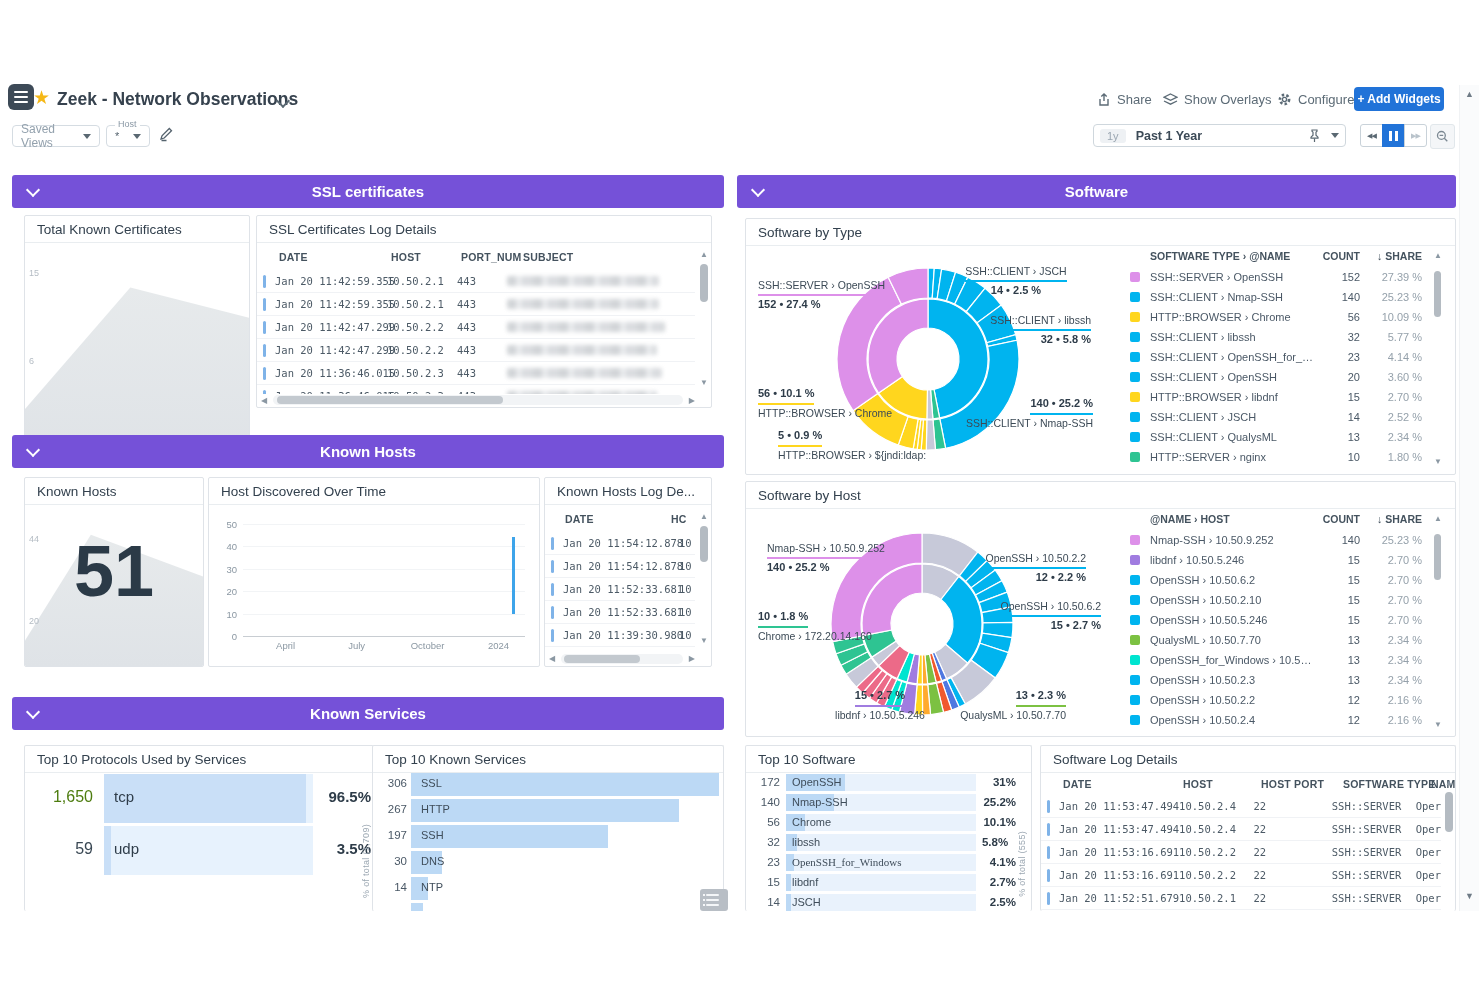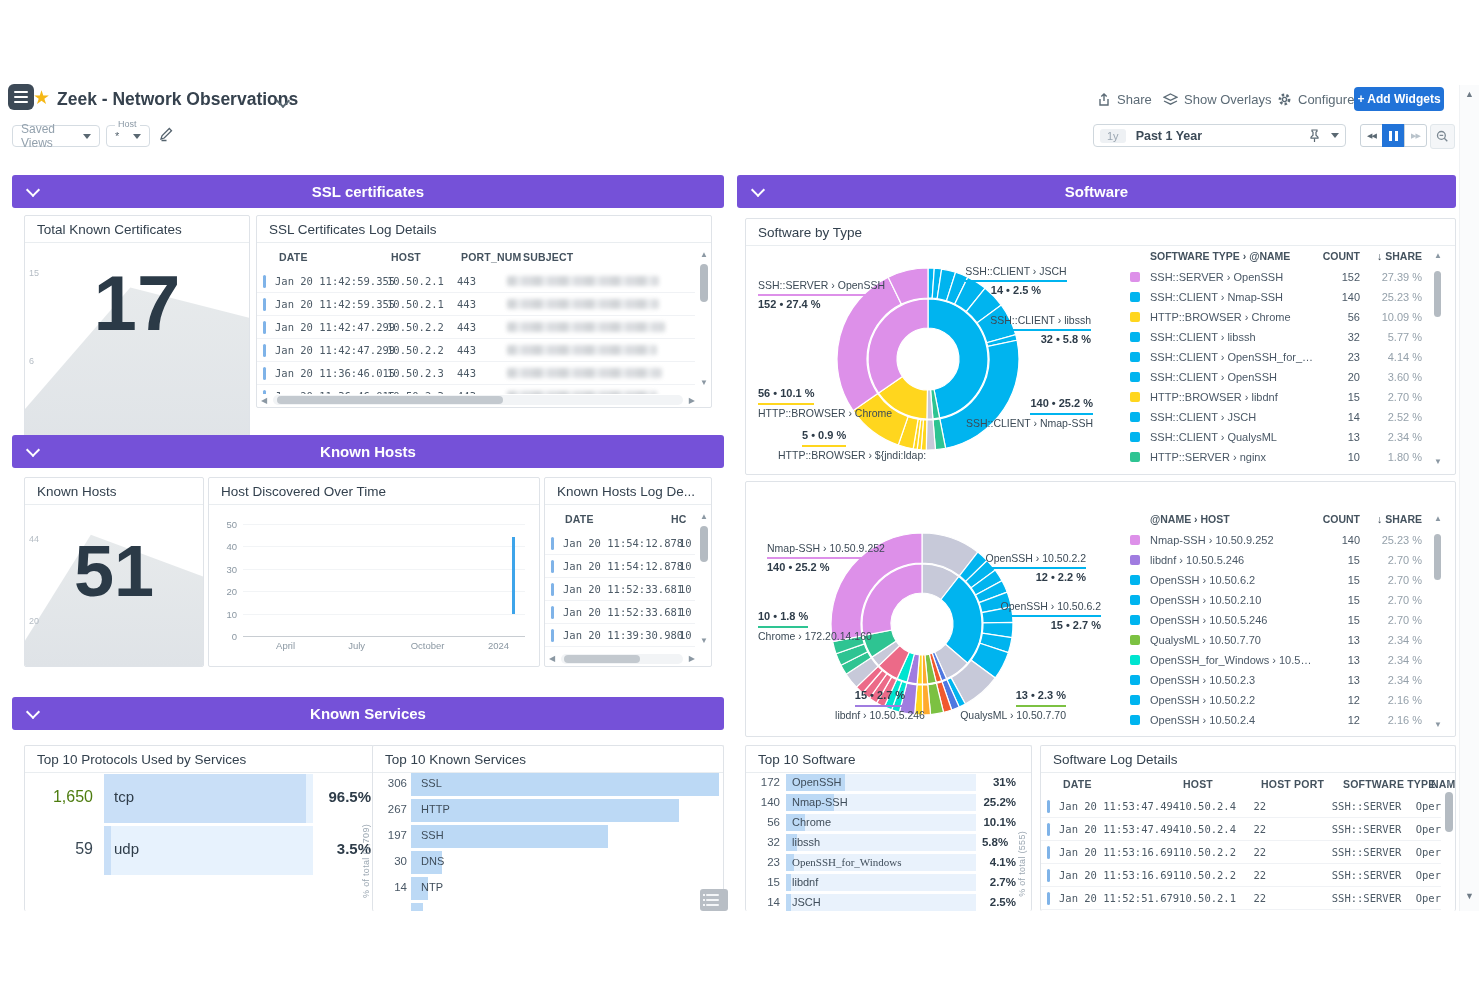--- a/index.html
+++ b/index.html
@@ -167,21 +167,20 @@
   <div class="abs panelhdr" style="left:12px;top:175px;width:712px">
     <span class="chev white"></span>
     <span>SSL certificates</span>
   </div>
 
   <div class="card" style="left:24px;top:215px;width:226px;height:247px">
     <h3>Total Known Certificates</h3>
     <div class="areafill" style="clip-path:polygon(0 100%,0 76%,47% 20%,100% 34%,100% 100%)"></div>
     <span class="ticklab" style="left:4px;top:52px">15</span>
     <span class="ticklab" style="left:4px;top:140px">6</span>
-    <div class="bignum" style="top:42px;font-size:78px">17</div>
   </div>
 
   <div class="card" style="left:256px;top:215px;width:456px;height:193px">
     <h3>SSL Certificates Log Details</h3>
     <span class="thead" style="left:22px;top:35px">DATE</span>
     <span class="thead" style="left:134px;top:35px">HOST</span>
     <span class="thead" style="left:204px;top:35px">PORT_NUM</span>
     <span class="thead" style="left:266px;top:35px">SUBJECT</span>
     <div id="ssl-rows" style="position:absolute;left:0;right:16px;top:54px;height:124px;overflow:hidden">
         <div class="trow">
@@ -417,21 +416,21 @@
         <path d="M62.253189301400326,178.00073984136228 A91,91 0 0 1 17.063696137948952,143.6289682590535 L41.767972136427325,126.60842927255234 A61,61 0 0 0 72.05983019104858,149.6488475859681 Z" fill="#ffd61e" stroke="#fff" stroke-width="1.2"></path>
         <path d="M17.05853361581316,143.62147437053494 A91,91 0 0 1 52.21428084587708,10.158100270159565 L65.33045199558794,37.13894633494212 A61,61 0 0 0 41.764511544665964,126.6034058967322 Z" fill="#dd90e9" stroke="#fff" stroke-width="1.2"></path>
         <path d="M52.222465234765,10.154122107460296 A91,91 0 0 1 91.99090000001509,1.0000004549999915 L91.99390000001011,31.000000305 A61,61 0 0 0 65.33593823429302,37.13627965445141 Z" fill="#dd90e9" stroke="#fff" stroke-width="1.2"></path>
       </svg>
     <div id="type-callouts">
         <div class="co" style="left: 195px; top: 44px; width: 150px; text-align: center;"><span class="l1" style="border-bottom-color: rgb(0, 180, 239);">SSH::CLIENT › JSCH</span><br><span class="b">14 • 2.5 %</span></div>
         <div class="co" style="left: 12px; top: 58px; text-align: left;"><span class="l1" style="border-bottom-color: rgb(221, 144, 233);">SSH::SERVER › OpenSSH</span><br><span class="b">152 • 27.4 %</span></div>
         <div class="co" style="left: 180px; top: 93px; width: 165px; text-align: right;"><span class="l1" style="border-bottom-color: rgb(0, 180, 239);">SSH::CLIENT › libssh</span><br><span class="b">32 • 5.8 %</span></div>
         <div class="co" style="left: 187px; top: 176px; width: 160px; text-align: right;"><span class="l1 b" style="border-bottom-color: rgb(0, 180, 239);">140 • 25.2 %</span><br><span>SSH::CLIENT › Nmap-SSH</span></div>
         <div class="co" style="left: 12px; top: 166px; text-align: left;"><span class="l1 b" style="border-bottom-color: rgb(255, 214, 30);">56 • 10.1 %</span><br><span>HTTP::BROWSER › Chrome</span></div>
-        <div class="co" style="left: 32px; top: 208px; text-align: left;"><span class="l1 b" style="border-bottom-color: rgb(255, 214, 30); margin-left: 24px;">5 • 0.9 %</span><br><span>HTTP::BROWSER › ${jndi:ldap:</span></div>
+        <div class="co" style="left: 32px; top: 208px; text-align: left;"><span class="l1 b" style="border-bottom-color: rgb(255, 214, 30);">5 • 0.9 %</span><br><span>HTTP::BROWSER › ${jndi:ldap:</span></div>
       </div>
     <div style="position:absolute;left:378px;top:26px;width:318px">
       <div style="display:flex;font-size:10.5px;font-weight:700;color:#44525e;height:22px;align-items:center">
         <span style="margin-left:26px;flex:1">SOFTWARE TYPE › @NAME</span>
         <span style="width:46px;text-align:right">COUNT</span>
         <span style="width:62px;text-align:right;margin-right:20px">↓ SHARE</span>
       </div>
       <div id="type-legend">
           <div class="lrow">
             <div class="chip" style="background: rgb(221, 144, 233);"></div>
@@ -494,20 +493,21 @@
             <span class="lshare">1.80 %</span>
           </div>
         </div>
       <span class="harr" style="right:0;top:6px;position:absolute">▲</span>
       <div class="vsb-thumb" style="right:1px;top:26px;height:46px;width:7px"></div>
       <span class="harr" style="right:0;top:212px;position:absolute">▼</span>
     </div>
   </div>
 
   <div class="card" style="left:745px;top:481px;width:711px;height:256px">
+    <h3>Software by Host</h3>
     <svg id="donut-host" width="184" height="184" viewBox="0 0 184 184" style="position:absolute;left:84px;top:50px">
         <path d="M92,32 A60,60 0 0 1 128.76968210524012,44.5870220521893 L110.9976690877074,67.50329472696447 A31,31 0 0 0 92,61 Z" fill="#c7c9d9" stroke="#fff" stroke-width="1.2"></path>
         <path d="M128.77442321917857,44.590699257458574 A60,60 0 0 1 137.50562569216004,131.10547315101846 L115.51123994094935,112.20449446135953 A31,31 0 0 0 111.00011866324228,67.5051946163536 Z" fill="#00b4ef" stroke="#fff" stroke-width="1.2"></path>
         <path d="M137.5017149173233,131.1100235180527 A60,60 0 0 1 116.52442051110151,146.75904307595835 L104.67095059740245,120.29217225591182 A31,31 0 0 0 115.50921937395037,112.20684548432723 Z" fill="#c7c9d9" stroke="#fff" stroke-width="1.2"></path>
         <path d="M116.51894448418095,146.76149524421015 A60,60 0 0 1 111.61895205967177,148.7018228990947 L102.13645856416375,121.29594183119893 A31,31 0 0 0 104.66812131682683,120.29343920950859 Z" fill="#4f78e0" stroke="#fff" stroke-width="1.2"></path>
         <path d="M111.61328177929654,148.7037845107883 A60,60 0 0 1 106.19576954086156,150.29648468941116 L99.33448092944514,122.11985042286243 A31,31 0 0 0 102.13352891930322,121.29695533057395 Z" fill="#f0592e" stroke="#fff" stroke-width="1.2"></path>
         <path d="M106.18993982142348,150.29790397488043 A60,60 0 0 1 97.65247214265602,151.73315292763724 L94.92044394037228,122.86212901261257 A31,31 0 0 0 99.33146890773547,122.12058372035489 Z" fill="#7cc142" stroke="#fff" stroke-width="1.2"></path>
         <path d="M97.64649879911086,151.7337178761848 A60,60 0 0 1 92.38298851760372,151.99877765251043 L92.19787740076193,122.99936845379705 A31,31 0 0 0 94.91735771287394,122.86242090269548 Z" fill="#ffaa2e" stroke="#fff" stroke-width="1.2"></path>
         <path d="M92.37698863793354,151.99881565136823 A60,60 0 0 1 87.11054332594595,151.8004449267106 L89.47378071840541,122.89689654546714 A31,31 0 0 0 92.19477746293232,122.99938808654025 Z" fill="#ffd61e" stroke="#fff" stroke-width="1.2"></path>
         <path d="M87.10456330591053,151.7999556820418 A60,60 0 0 1 77.08441834367275,150.1164815164634 L84.29361614423092,122.0268487835061 A31,31 0 0 0 89.47069104138711,122.89664376905492 Z" fill="#a07ce0" stroke="#fff" stroke-width="1.2"></path>

